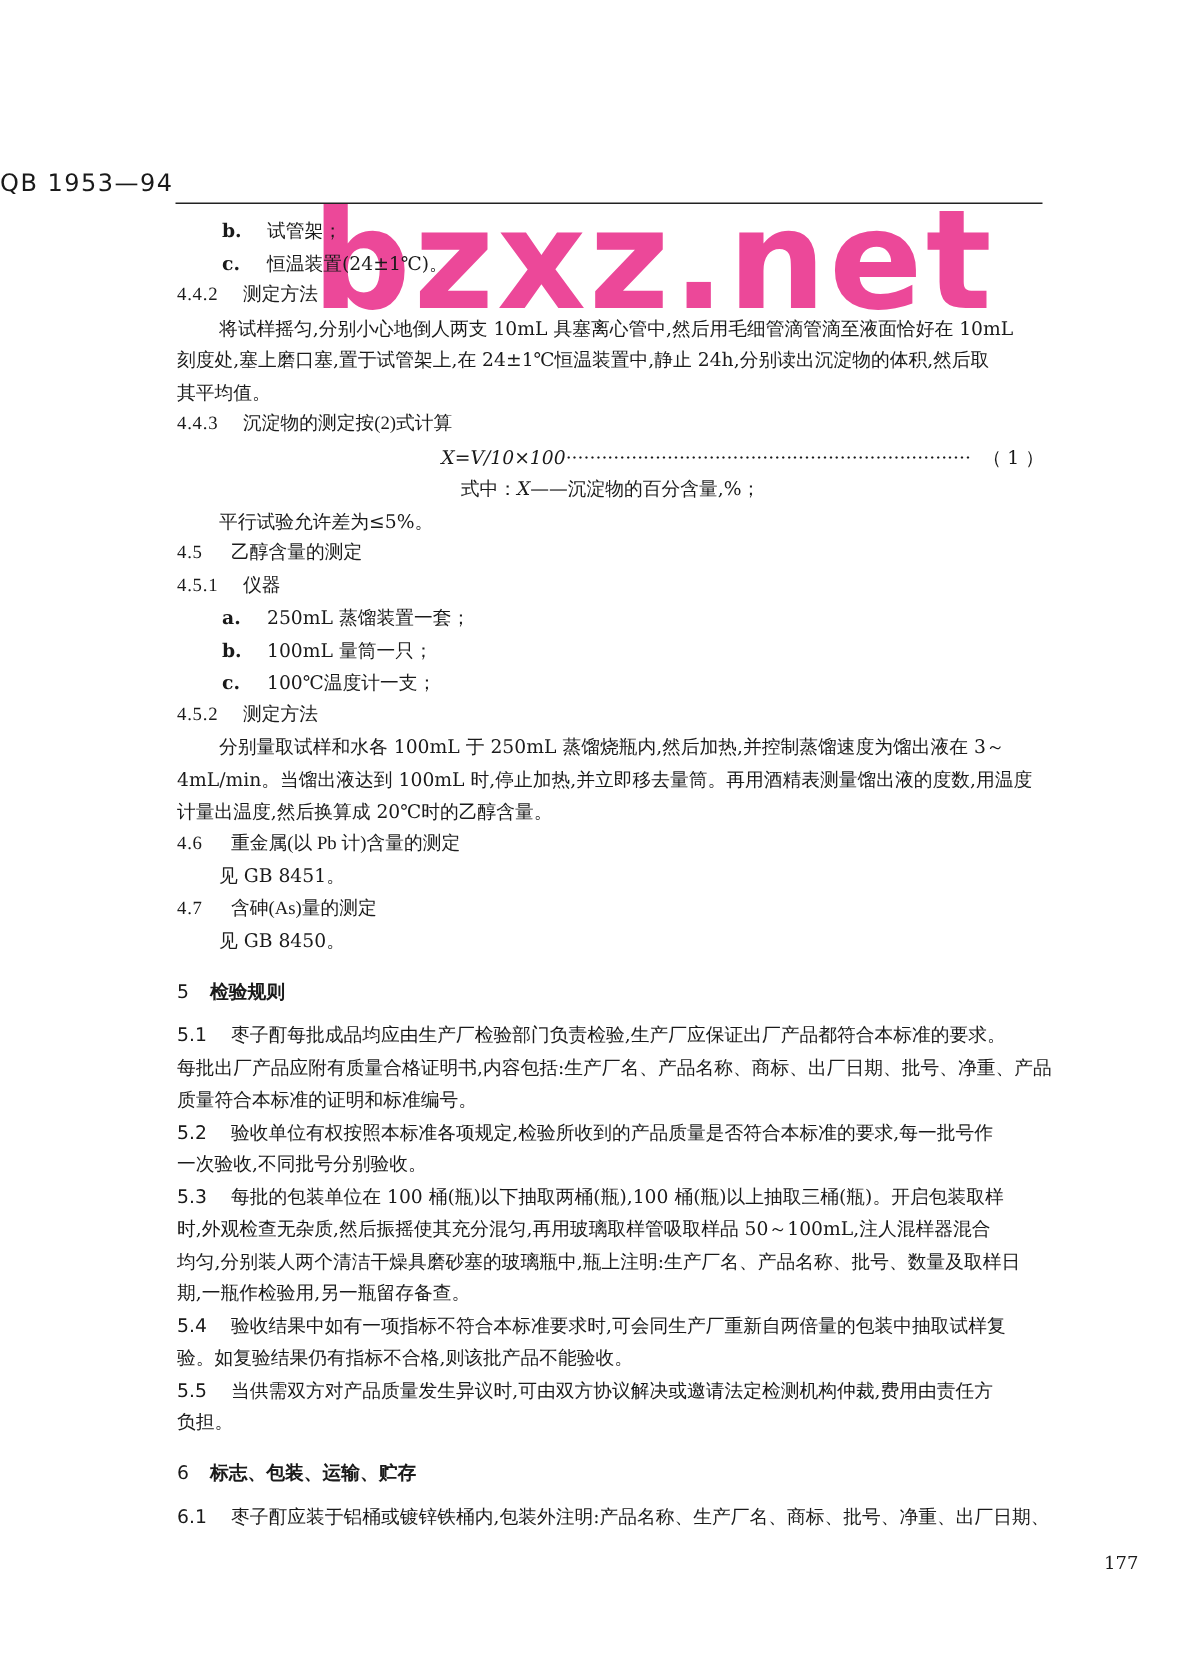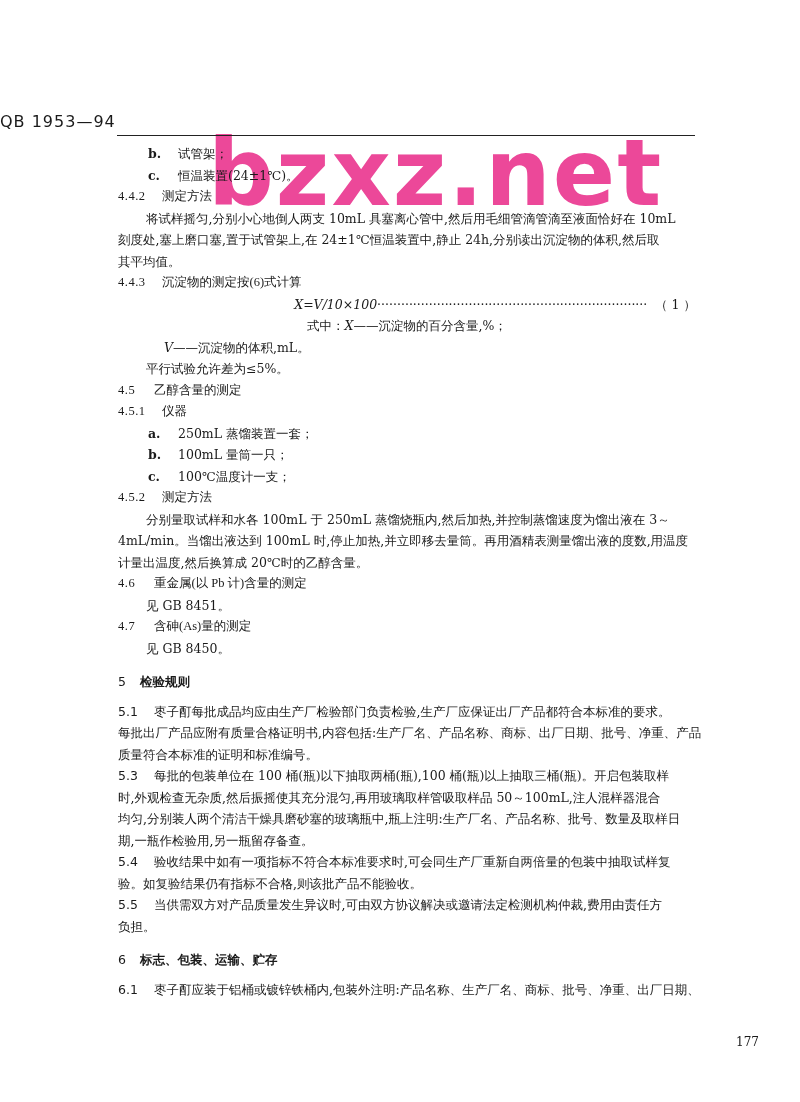--- a/index.html
+++ b/index.html
@@ -98,28 +98,27 @@
 <div class="content">
 
   <div class="line ind-item"><span class="mk">b.</span><span>试管架；</span></div>
   <div class="line ind-item"><span class="mk">c.</span><span>恒温装置(24±1℃)。</span></div>
 
   <div class="line heading sub"><span class="num">4.4.2</span><span>测定方法</span></div>
   <div class="line" style="padding-left:28px">将试样摇匀,分别小心地倒人两支 10mL 具塞离心管中,然后用毛细管滴管滴至液面恰好在 10mL</div>
   <div class="line">刻度处,塞上磨口塞,置于试管架上,在 24±1℃恒温装置中,静止 24h,分别读出沉淀物的体积,然后取</div>
   <div class="line">其平均值。</div>
 
-  <div class="line heading sub"><span class="num">4.4.3</span><span>沉淀物的测定按(6)式计算</span></div>
+  <div class="line heading sub"><span class="num">4.4.3</span><span>沉淀物的测定按(2)式计算</span></div>
   <div class="formula-row">
     <span class="fx">X=V/10×100</span>
     <span class="dots">··························································································</span>
     <span class="eqno">（ 1 ）</span>
   </div>
   <div class="line where1"><span>式中：</span><span class="var">X</span><span>——</span><span>沉淀物的百分含量,%；</span></div>
-  <div class="line where2"><span class="var">V</span><span>——</span><span>沉淀物的体积,mL。</span></div>
   <div class="line ind1">平行试验允许差为≤5%。</div>
 
   <div class="line heading"><span class="num">4.5</span><span>乙醇含量的测定</span></div>
   <div class="line heading sub"><span class="num">4.5.1</span><span>仪器</span></div>
   <div class="line ind-item"><span class="mk">a.</span><span>250mL 蒸馏装置一套；</span></div>
   <div class="line ind-item"><span class="mk">b.</span><span>100mL 量筒一只；</span></div>
   <div class="line ind-item"><span class="mk">c.</span><span>100℃温度计一支；</span></div>
 
   <div class="line heading sub"><span class="num">4.5.2</span><span>测定方法</span></div>
   <div class="line" style="padding-left:28px">分别量取试样和水各 100mL 于 250mL 蒸馏烧瓶内,然后加热,并控制蒸馏速度为馏出液在 3～</div>
@@ -132,20 +131,24 @@
   <div class="line ind1">见 GB 8450。</div>
 
   <div class="line section"><span class="num">5</span><span>检验规则</span></div>
 
   <div class="clause">
     <div class="line"><span class="num">5.1</span><span>枣子酊每批成品均应由生产厂检验部门负责检验,生产厂应保证出厂产品都符合本标准的要求。</span></div>
     <div class="line">每批出厂产品应附有质量合格证明书,内容包括:生产厂名、产品名称、商标、出厂日期、批号、净重、产品</div>
     <div class="line">质量符合本标准的证明和标准编号。</div>
   </div>
   <div class="clause">
+    <div class="line"><span class="num">5.2</span><span>验收单位有权按照本标准各项规定,检验所收到的产品质量是否符合本标准的要求,每一批号作</span></div>
+    <div class="line">一次验收,不同批号分别验收。</div>
+  </div>
+  <div class="clause">
     <div class="line"><span class="num">5.3</span><span>每批的包装单位在 100 桶(瓶)以下抽取两桶(瓶),100 桶(瓶)以上抽取三桶(瓶)。开启包装取样</span></div>
     <div class="line">时,外观检查无杂质,然后振摇使其充分混匀,再用玻璃取样管吸取样品 50～100mL,注人混样器混合</div>
     <div class="line">均匀,分别装人两个清洁干燥具磨砂塞的玻璃瓶中,瓶上注明:生产厂名、产品名称、批号、数量及取样日</div>
     <div class="line">期,一瓶作检验用,另一瓶留存备查。</div>
   </div>
   <div class="clause">
     <div class="line"><span class="num">5.4</span><span>验收结果中如有一项指标不符合本标准要求时,可会同生产厂重新自两倍量的包装中抽取试样复</span></div>
     <div class="line">验。如复验结果仍有指标不合格,则该批产品不能验收。</div>
   </div>
   <div class="clause">

